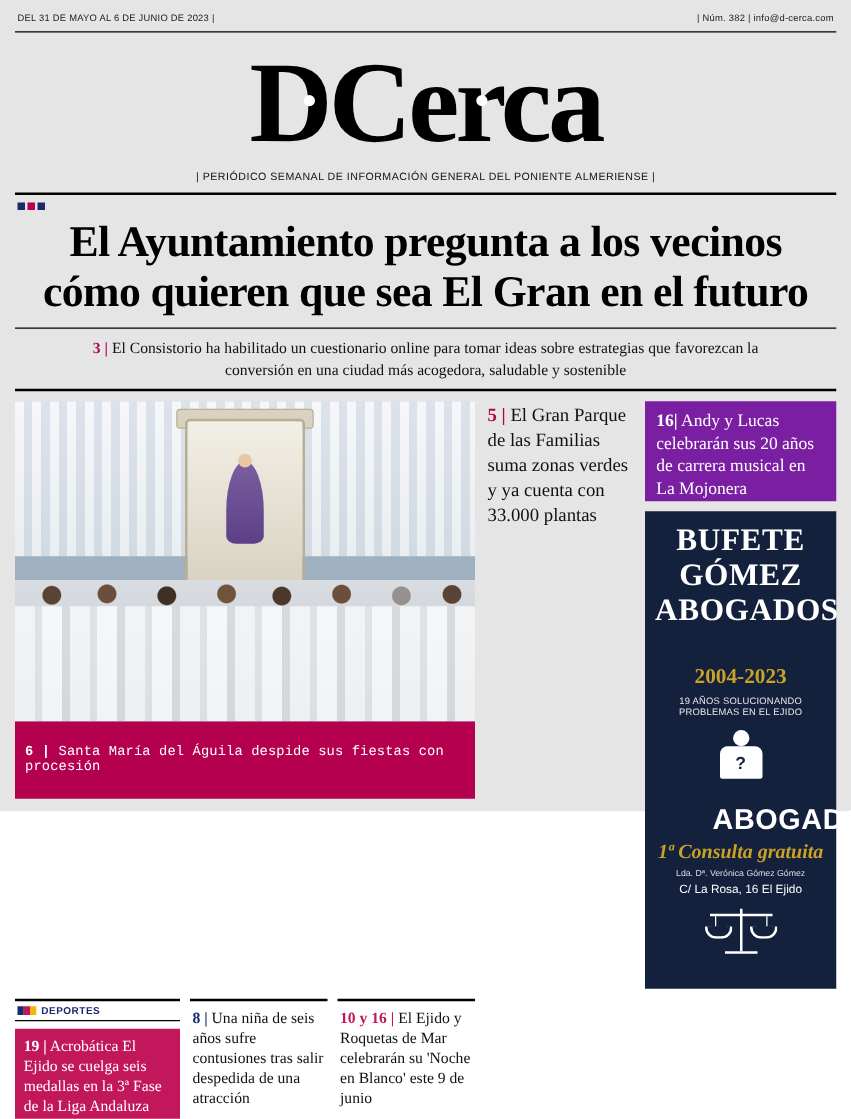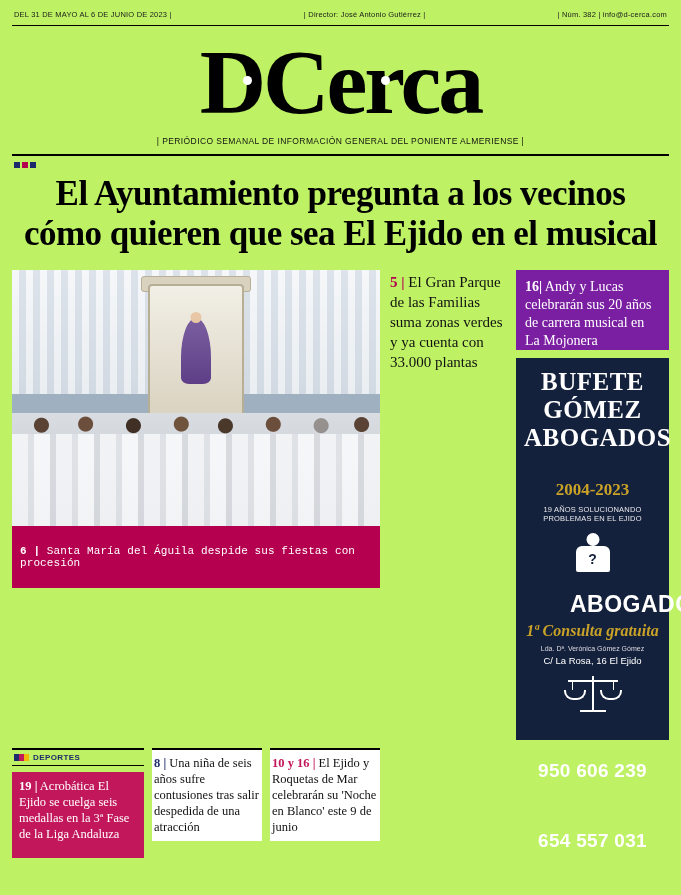--- a/index.html
+++ b/index.html
@@ -10,22 +10,22 @@
   body {
     width: 681px;
     height: 895px;
     font-family: "Liberation Serif", serif;
     color: #111;
     overflow: hidden;
   }
   .page {
     position: relative;
     width: 681px;
-    height: 895px;
-    background: #bef264;
+    height: 649px;
+    background: #e5e5e5;
     box-sizing: border-box;
     padding: 0 12px;
   }
 
   
   .topbar {
     display: flex;
     align-items: center;
     justify-content: space-between;
     font-family: "Liberation Sans", sans-serif;
@@ -401,21 +401,20 @@
   .white-box .pn { color: #1b2a6b; font-weight: bold; }
   .white-box .pn-pink { color: #c2185b; font-weight: bold; }
 </style>
 </head>
 <body>
 
 <div class="page">
 
   <div class="topbar">
     <div class="seg">DEL 31 DE MAYO AL 6 DE JUNIO DE 2023 |</div>
-    <div class="seg mid">| Director: José Antonio Gutiérrez |</div>
     <div class="seg right">| Núm. 382 | info@d-cerca.com</div>
   </div>
 
   <div class="masthead">
     <div class="masthead-title">
       <span>D</span><span>Cerca</span>
       <span class="dot dot-a"></span>
       <span class="dot dot-b"></span>
     </div>
     <div class="tagline">| PERIÓDICO SEMANAL DE INFORMACIÓN GENERAL DEL PONIENTE ALMERIENSE |</div>
@@ -425,23 +424,26 @@
   <div class="kicker-row">
     <span class="kicker-squares">
       <span class="sq" style="background:#1b2a6b"></span>
       <span class="sq" style="background:#b4004e"></span>
       <span class="sq" style="background:#1b2a6b"></span>
     </span>
   </div>
 
   <div class="headline">
     <div>El Ayuntamiento pregunta a los vecinos</div>
-    <div>cómo quieren que sea El Ejido en el musical</div>
-  </div>
-
+    <div>cómo quieren que sea El Gran en el futuro</div>
+  </div>
+
+  <div class="subhead-wrap">
+    <span class="subhead"><span class="pageno">3 |</span><span> El Consistorio ha habilitado un cuestionario online para tomar ideas sobre estrategias que favorezcan la conversión en una ciudad más acogedora, saludable y sostenible</span></span>
+  </div>
 
   <div class="main-grid">
 
     <div class="col-photo">
       <div class="photo">
         <div class="sky"></div>
         <div class="wall"></div>
         <div class="canopy"></div>
         <div class="float">
           <div class="virgin"></div>

